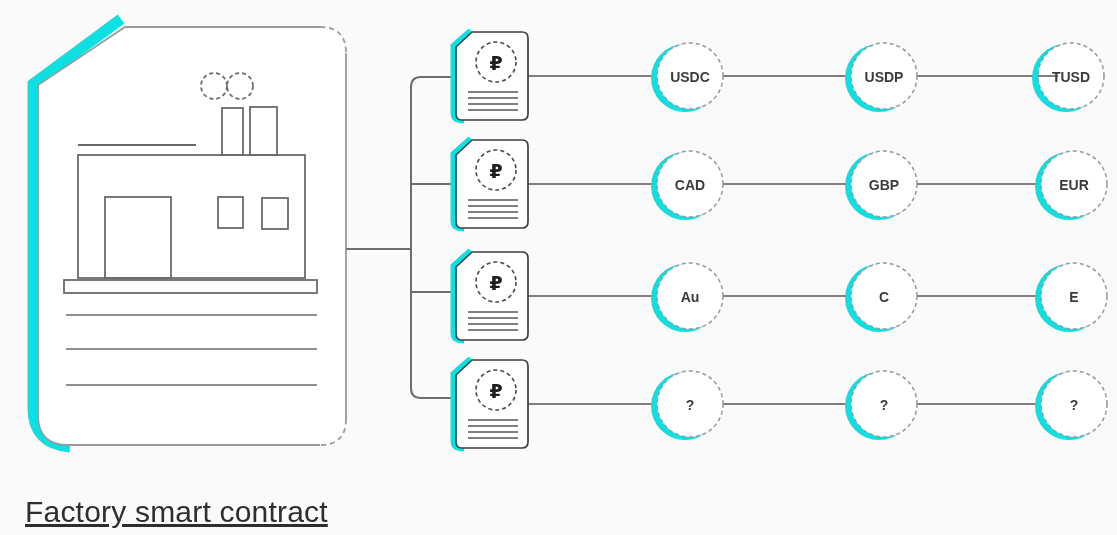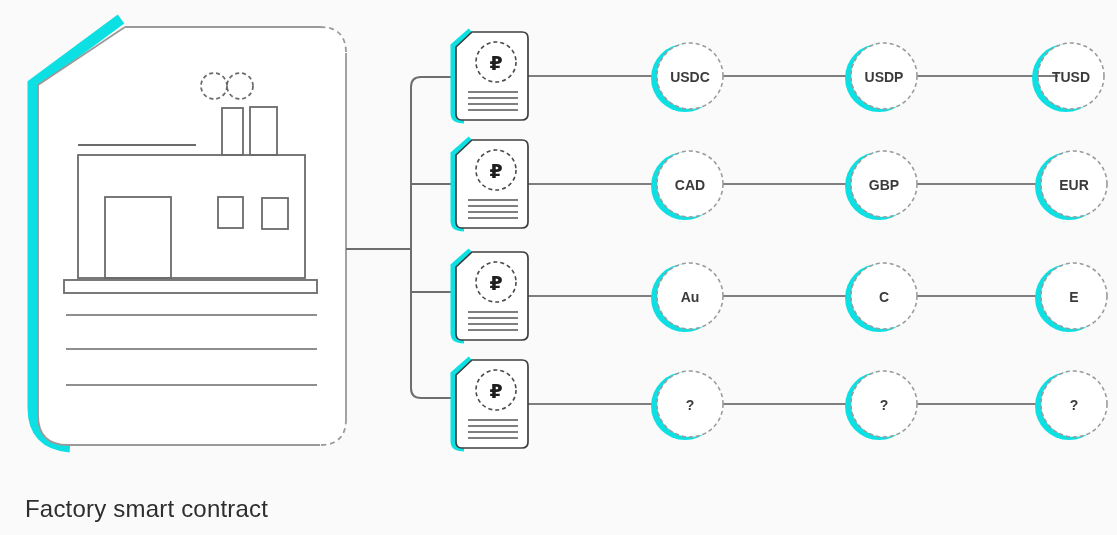--- a/index.html
+++ b/index.html
@@ -34,21 +34,21 @@
   
   .conn{stroke:var(--connector);stroke-width:2;fill:none;}
   .branch{stroke:#6e6e6e;stroke-width:2;fill:none;}
   
   .tok-accent{fill:var(--accent);stroke:none;}
   .tok-body{fill:#ffffff;stroke:#9b9b9b;stroke-width:1.6;stroke-dasharray:4 3;}
   .tok-label{font-family:"Liberation Sans",sans-serif;font-size:14px;font-weight:bold;fill:#3b3b3b;text-anchor:middle;dominant-baseline:central;}
   .r-label{font-family:"DejaVu Sans","Liberation Sans",sans-serif;font-size:19px;font-weight:bold;fill:#1f1f1f;text-anchor:middle;dominant-baseline:central;}
   .title{
     position:absolute;left:25px;top:495px;
-    font-size:24px;color:#2e2e2e;letter-spacing:.2px;
+    font-size:30px;color:#2e2e2e;letter-spacing:.2px;text-decoration:underline;
   }
 </style>
 </head>
 <body>
 
 <div class="stage">
   <svg width="1117" height="535" viewBox="0 0 1117 535">
 
     <g>
       <path class="accent-stroke" d="M121 19 L33 84 L33 408 Q33 444 70 447"></path>

